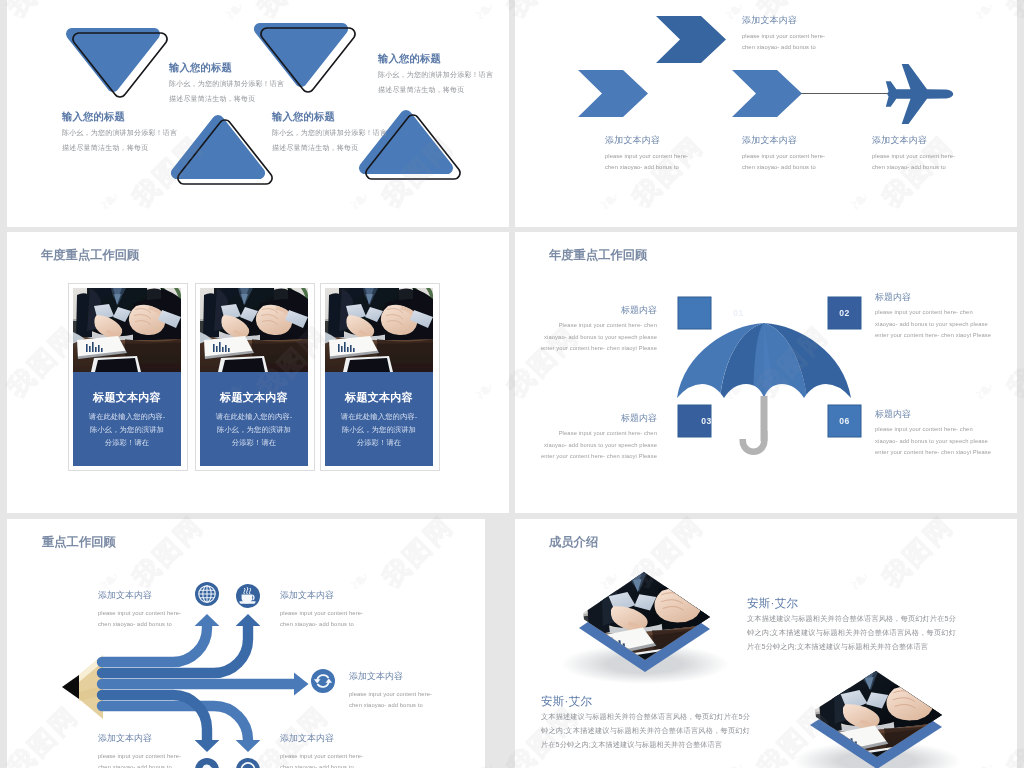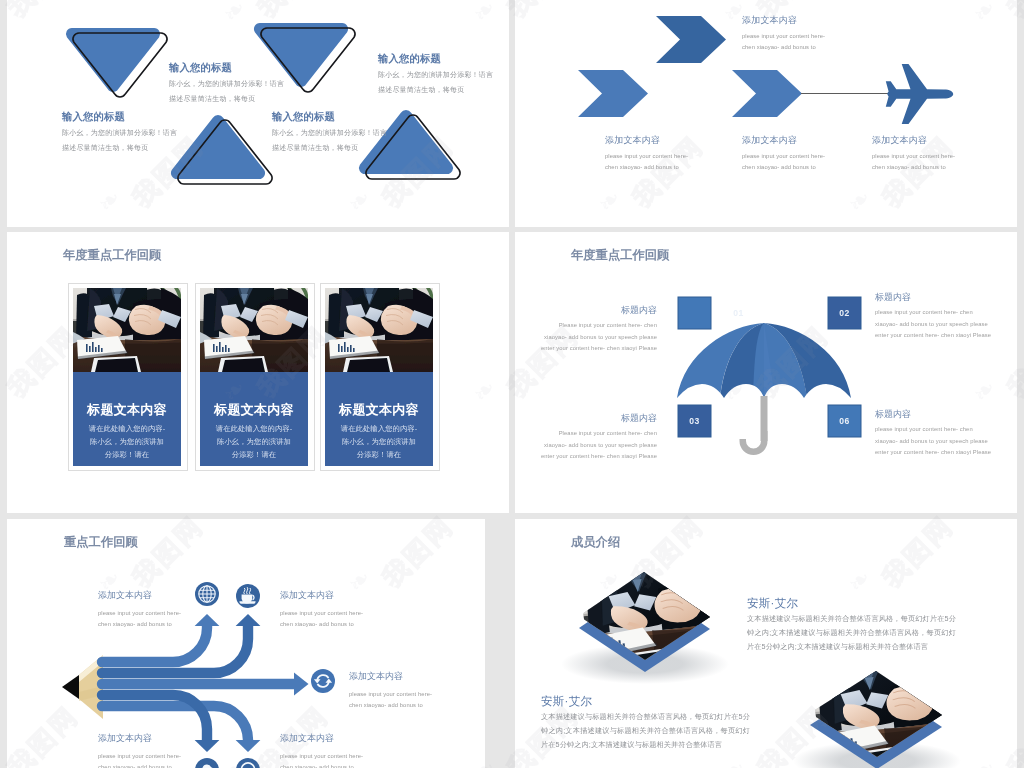--- a/index.html
+++ b/index.html
@@ -7,21 +7,21 @@
   .grid{position:absolute;left:0;top:0;width:1024px;height:768px;}
   .slide{position:absolute;background:#fff;overflow:hidden;}
   .s1{left:7px;top:0;width:502px;height:227px;}
   .s2{left:515px;top:0;width:502px;height:227px;}
   .s3{left:7px;top:232px;width:502px;height:281px;}
   .s4{left:515px;top:232px;width:502px;height:281px;}
   .s5{left:7px;top:519px;width:478px;height:249px;}
   .s6{left:515px;top:519px;width:502px;height:249px;}
   .wm{position:absolute;inset:0;pointer-events:none;opacity:1;}
   
-  .sec-title{position:absolute;color:#7c8ba5;font-size:12.3px;font-weight:700;letter-spacing:0px;line-height:13px;margin-left:22px;}
+  .sec-title{position:absolute;color:#7c8ba5;font-size:12.3px;font-weight:700;letter-spacing:0px;line-height:13px;}
   
   .s1txt{position:absolute;width:116px;}
   .s1txt .tt{color:#5b7aa8;font-size:10.3px;font-weight:700;letter-spacing:.2px;line-height:12px;}
   .s1txt .tb{color:#8f9296;font-size:7px;line-height:15px;letter-spacing:.2px;margin-top:2px;}
   .t1{left:55px;top:111px;}
   .t2{left:162px;top:62px;}
   .t3{left:265px;top:111px;}
   .t4{left:371px;top:53px;}
   
   .s2txt{position:absolute;width:88px;}
@@ -31,27 +31,27 @@
   .c2{left:90px;top:135px;}
   .c3{left:227px;top:135px;}
   .c4{left:357px;top:135px;}
   
   .card{position:absolute;border:1px solid #dcdcdc;background:#fff;padding:4px;width:110px;}
   .card1{left:61px;top:51px;}
   .card2{left:188px;top:51px;}
   .card3{left:313px;top:51px;}
   .card-photo{width:108px;height:84px;overflow:hidden;line-height:0;}
   .card-body{width:108px;height:94px;background:#3b619f;padding-top:0;}
-  .card-body .ct{color:#fff;font-size:13px;font-weight:700;text-align:center;padding-top:32px;letter-spacing:.3px;line-height:11px;}
+  .card-body .ct{color:#fff;font-size:11px;font-weight:700;text-align:center;padding-top:20px;letter-spacing:.3px;line-height:11px;}
   .card-body .cb{color:#d7e0ef;font-size:7.3px;line-height:13px;text-align:center;padding:7px 14px 0 14px;letter-spacing:.1px;}
   
   .badge-num{position:absolute;width:33px;text-align:center;color:#eaf0f8;font-size:8.6px;font-weight:700;letter-spacing:.5px;}
   .bn1{left:163px;top:76px;margin-left:44px;}
   .bn2{left:313px;top:76px;}
-  .bn3{left:163px;top:184px;}
+  .bn3{left:175px;top:184px;}
   .bn4{left:313px;top:184px;}
   .s4txt{position:absolute;width:117px;}
   .s4txt .tt{color:#6d86ab;font-size:9px;font-weight:400;line-height:10px;}
   .s4txt .tb{color:#a0a0a0;font-size:5.8px;line-height:11.7px;letter-spacing:.1px;margin-top:5px;}
   .u1{left:25px;top:73px;text-align:right;}
   .u2{left:360px;top:60px;text-align:left;}
   .u3{left:25px;top:181px;text-align:right;}
   .u4{left:360px;top:177px;text-align:left;}
   
   .s5txt{position:absolute;width:88px;}

